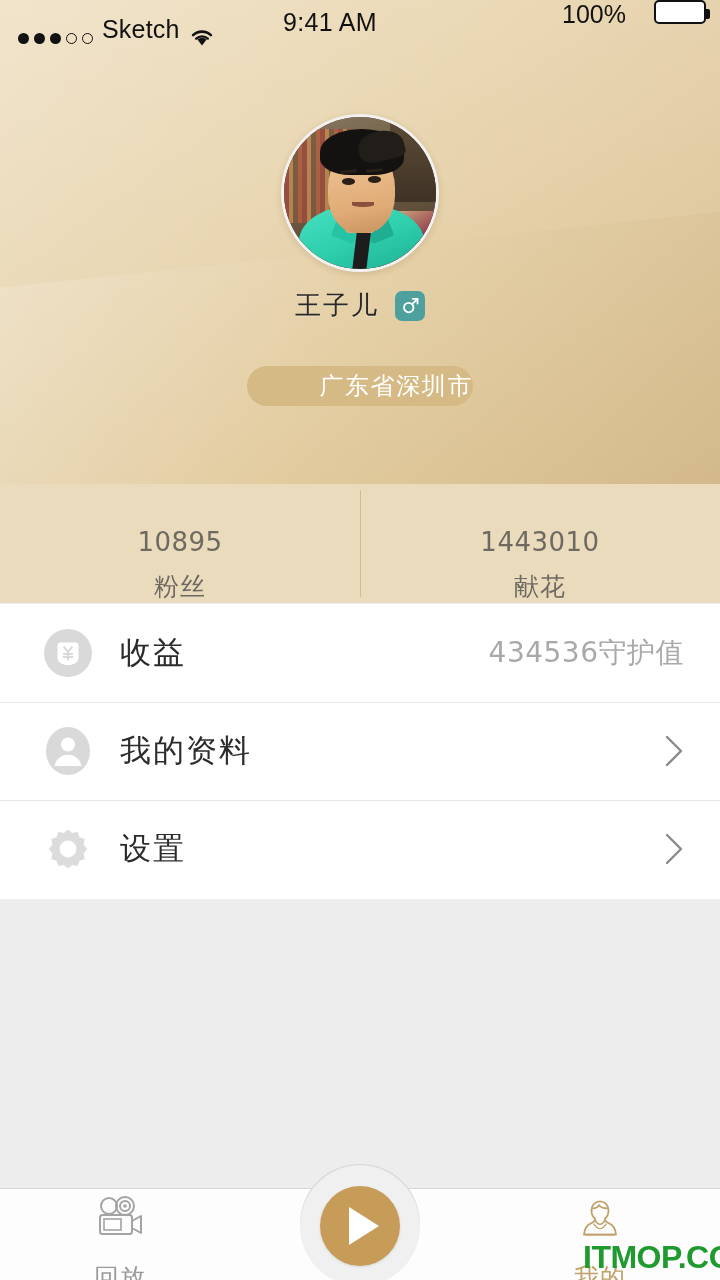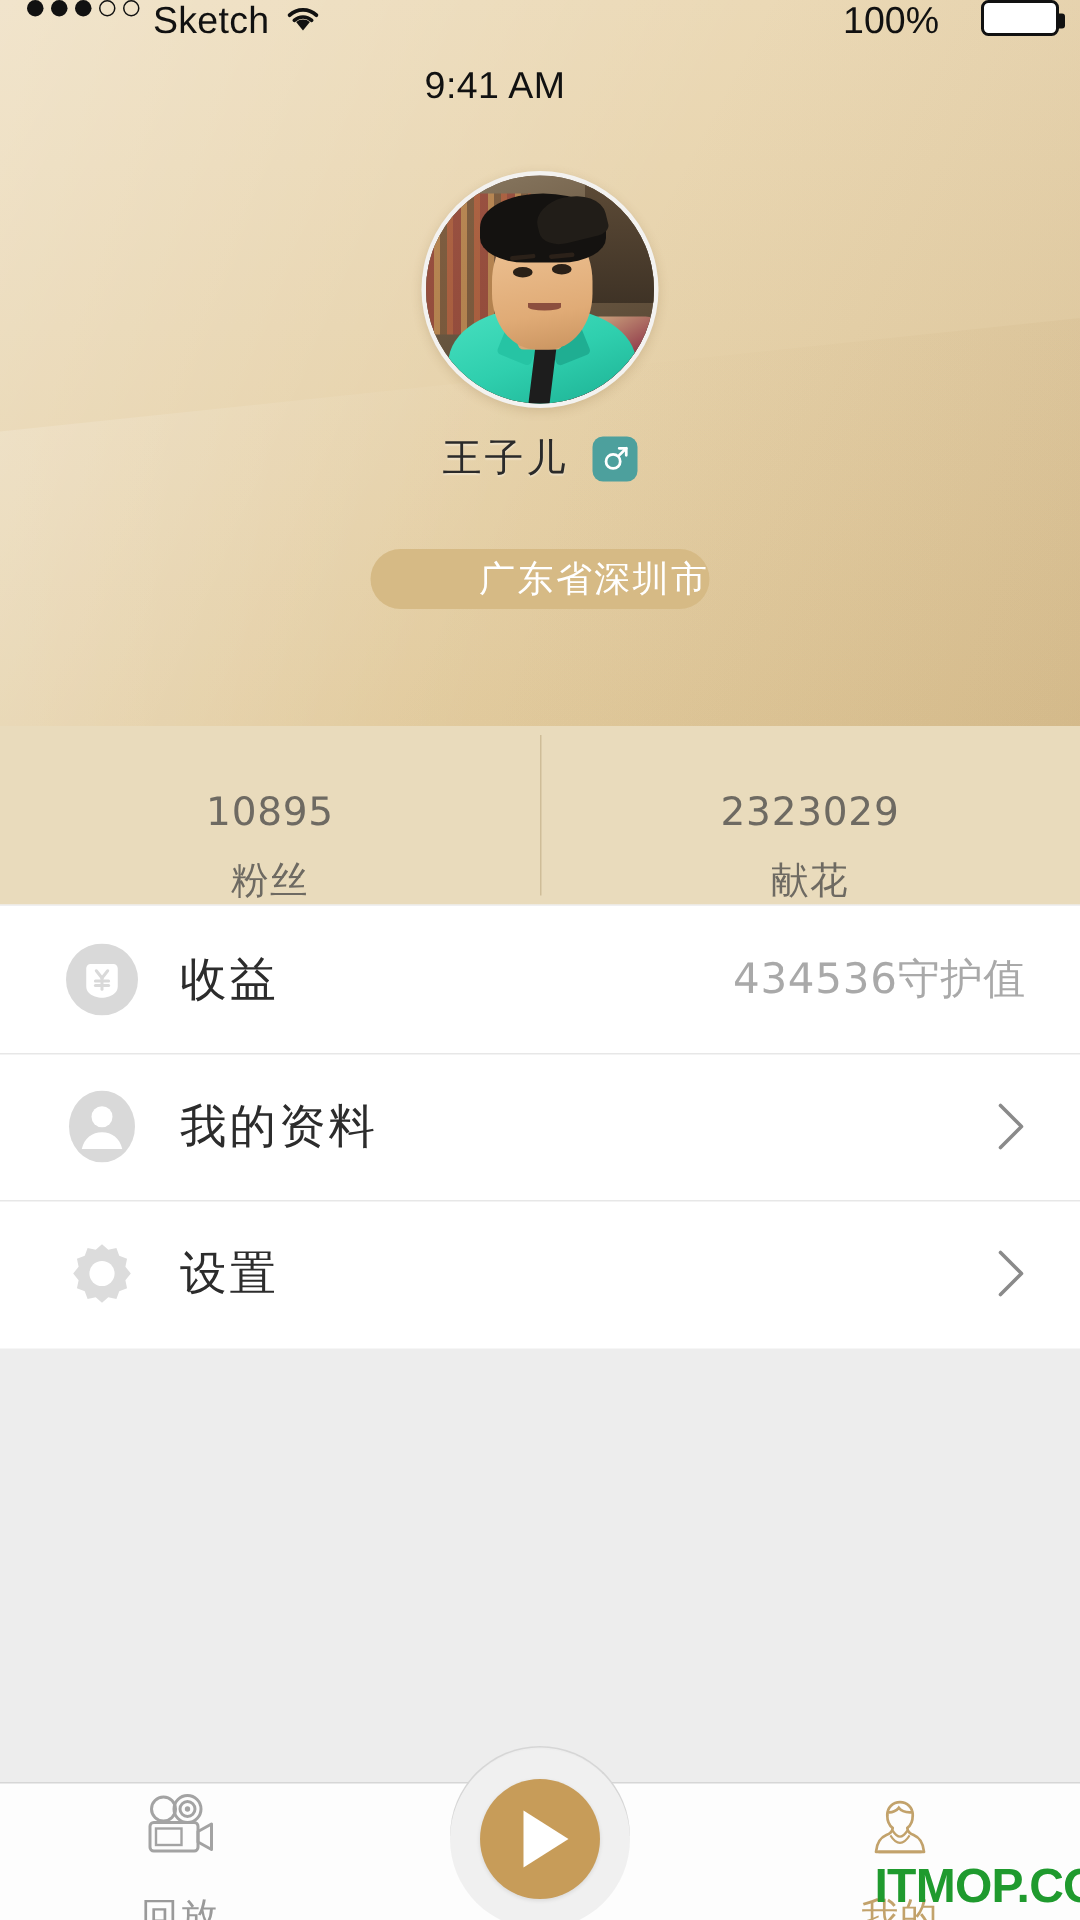--- a/index.html
+++ b/index.html
@@ -35,32 +35,32 @@
   
   .statusbar {
     position: absolute; left: 0; top: 0;
     width: 720px; height: 44px;
     color: #0d0d0d;
     font-size: 25px;
     display: flex; align-items: center;
   }
   .sb-left {
     position: absolute; left: 18px; top: 0; height: 44px;
-    display: flex; align-items: flex-start; gap: 9px;
+    display: flex; align-items: flex-end; gap: 9px;
   }
   .sig-dots { display: flex; align-items: center; gap: 5px; }
   .dot { width: 11px; height: 11px; border-radius: 50%; }
   .dot.on { background: #111; }
   .dot.off { background: transparent; border: 1.6px solid #111; box-sizing: border-box; }
   .carrier { font-size: 25px; letter-spacing: 0.2px; color: #111; }
   .wifi { width: 26px; height: 20px; position: relative; display:block; }
   .sb-center {
     position: absolute; left: 0; top: 0; width: 660px; height: 44px;
     display: flex; align-items: center; justify-content: center;
-    font-size: 25px; color: #111; letter-spacing: 0.3px; margin-top: 35px;
+    font-size: 25px; color: #111; letter-spacing: 0.3px;
   }
   .sb-right {
     position: absolute; right: 14px; top: 0; height: 44px;
     display: flex; align-items: flex-start; gap: 28px; margin-left: 13px;
   }
   .batt-pct { font-size: 25px; color: #111; }
   .batt {
     width: 52px; height: 24px; border: 2px solid #111; border-radius: 5px;
     position: relative; box-sizing: border-box; padding: 2px; background: #fff;
   }
@@ -374,21 +374,21 @@
   <div class="location-pill">
     <span>广东省深圳市</span>
   </div>
 
   <div class="stats">
     <div class="stat">
       <span class="stat-value">10895</span>
       <span class="stat-label">粉丝</span>
     </div>
     <div class="stat">
-      <span class="stat-value">2323029</span>
+      <span class="stat-value">1443010</span>
       <span class="stat-label">献花</span>
     </div>
   </div>
 
   <div class="gap-top"></div>
 
   <div class="menu-card">
 
     <div class="menu-row">
       <span class="menu-icon">

